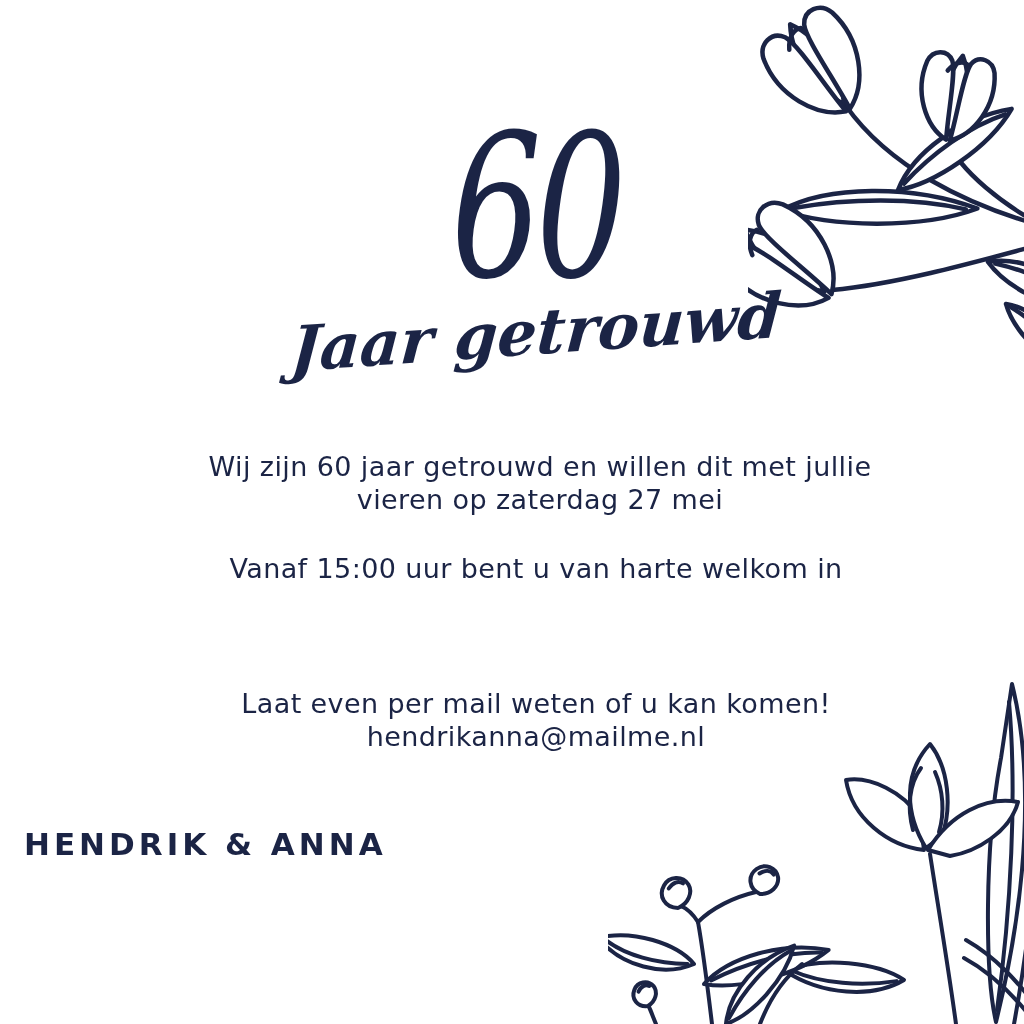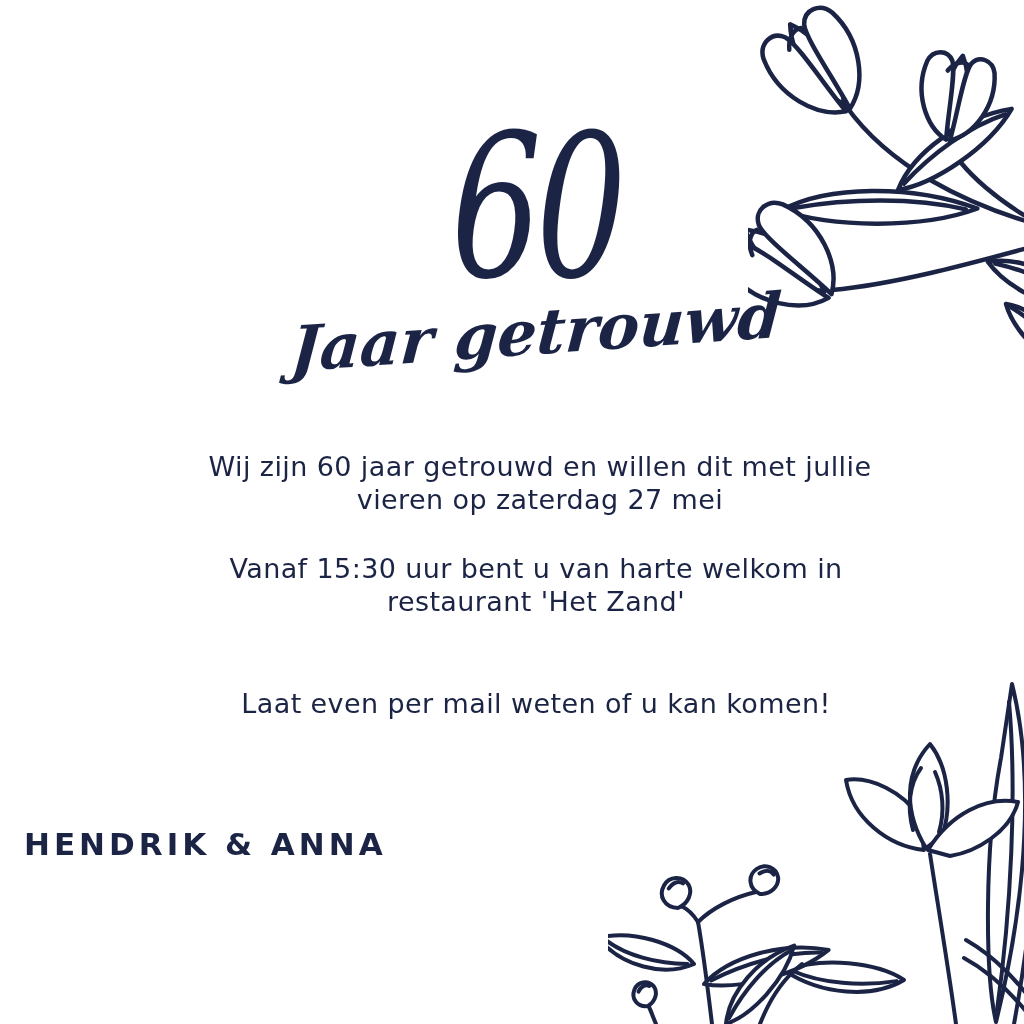--- a/index.html
+++ b/index.html
@@ -121,23 +121,24 @@
   <div class="number">60</div>
 
   <div class="script">Jaar getrouwd</div>
 
   <p class="body-text p-intro">
     <span>Wij zijn 60 jaar getrouwd en willen dit met jullie</span><br>
     <span>vieren op zaterdag 27 mei</span>
   </p>
 
   <p class="body-text p-details">
-    <span>Vanaf 15:30 uur bent u van harte welkom in</span><br>
-    <span>restaurant 'Het Zand'</span><br>
+    <span>Vanaf 15:00 uur bent u van harte welkom in</span><br>
+    <br>
   </p>
 
   <p class="body-text p-rsvp">
     <span>Laat even per mail weten of u kan komen!</span><br>
+    <span>hendrikanna@mailme.nl</span>
   </p>
 
   <div class="names">HENDRIK &amp; ANNA</div>
 
 </div>
 
 </body></html>

